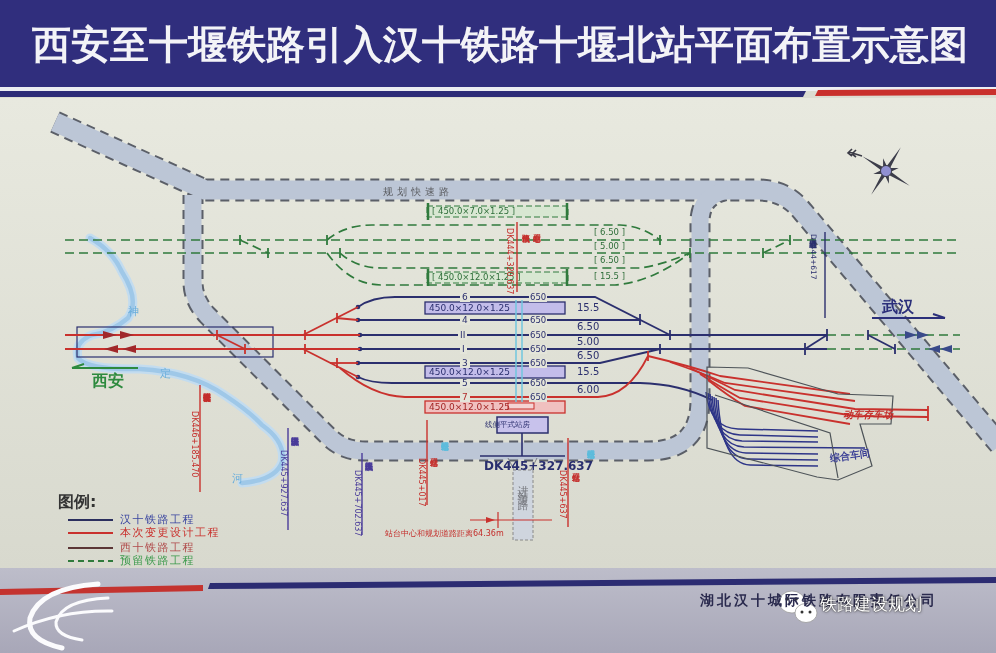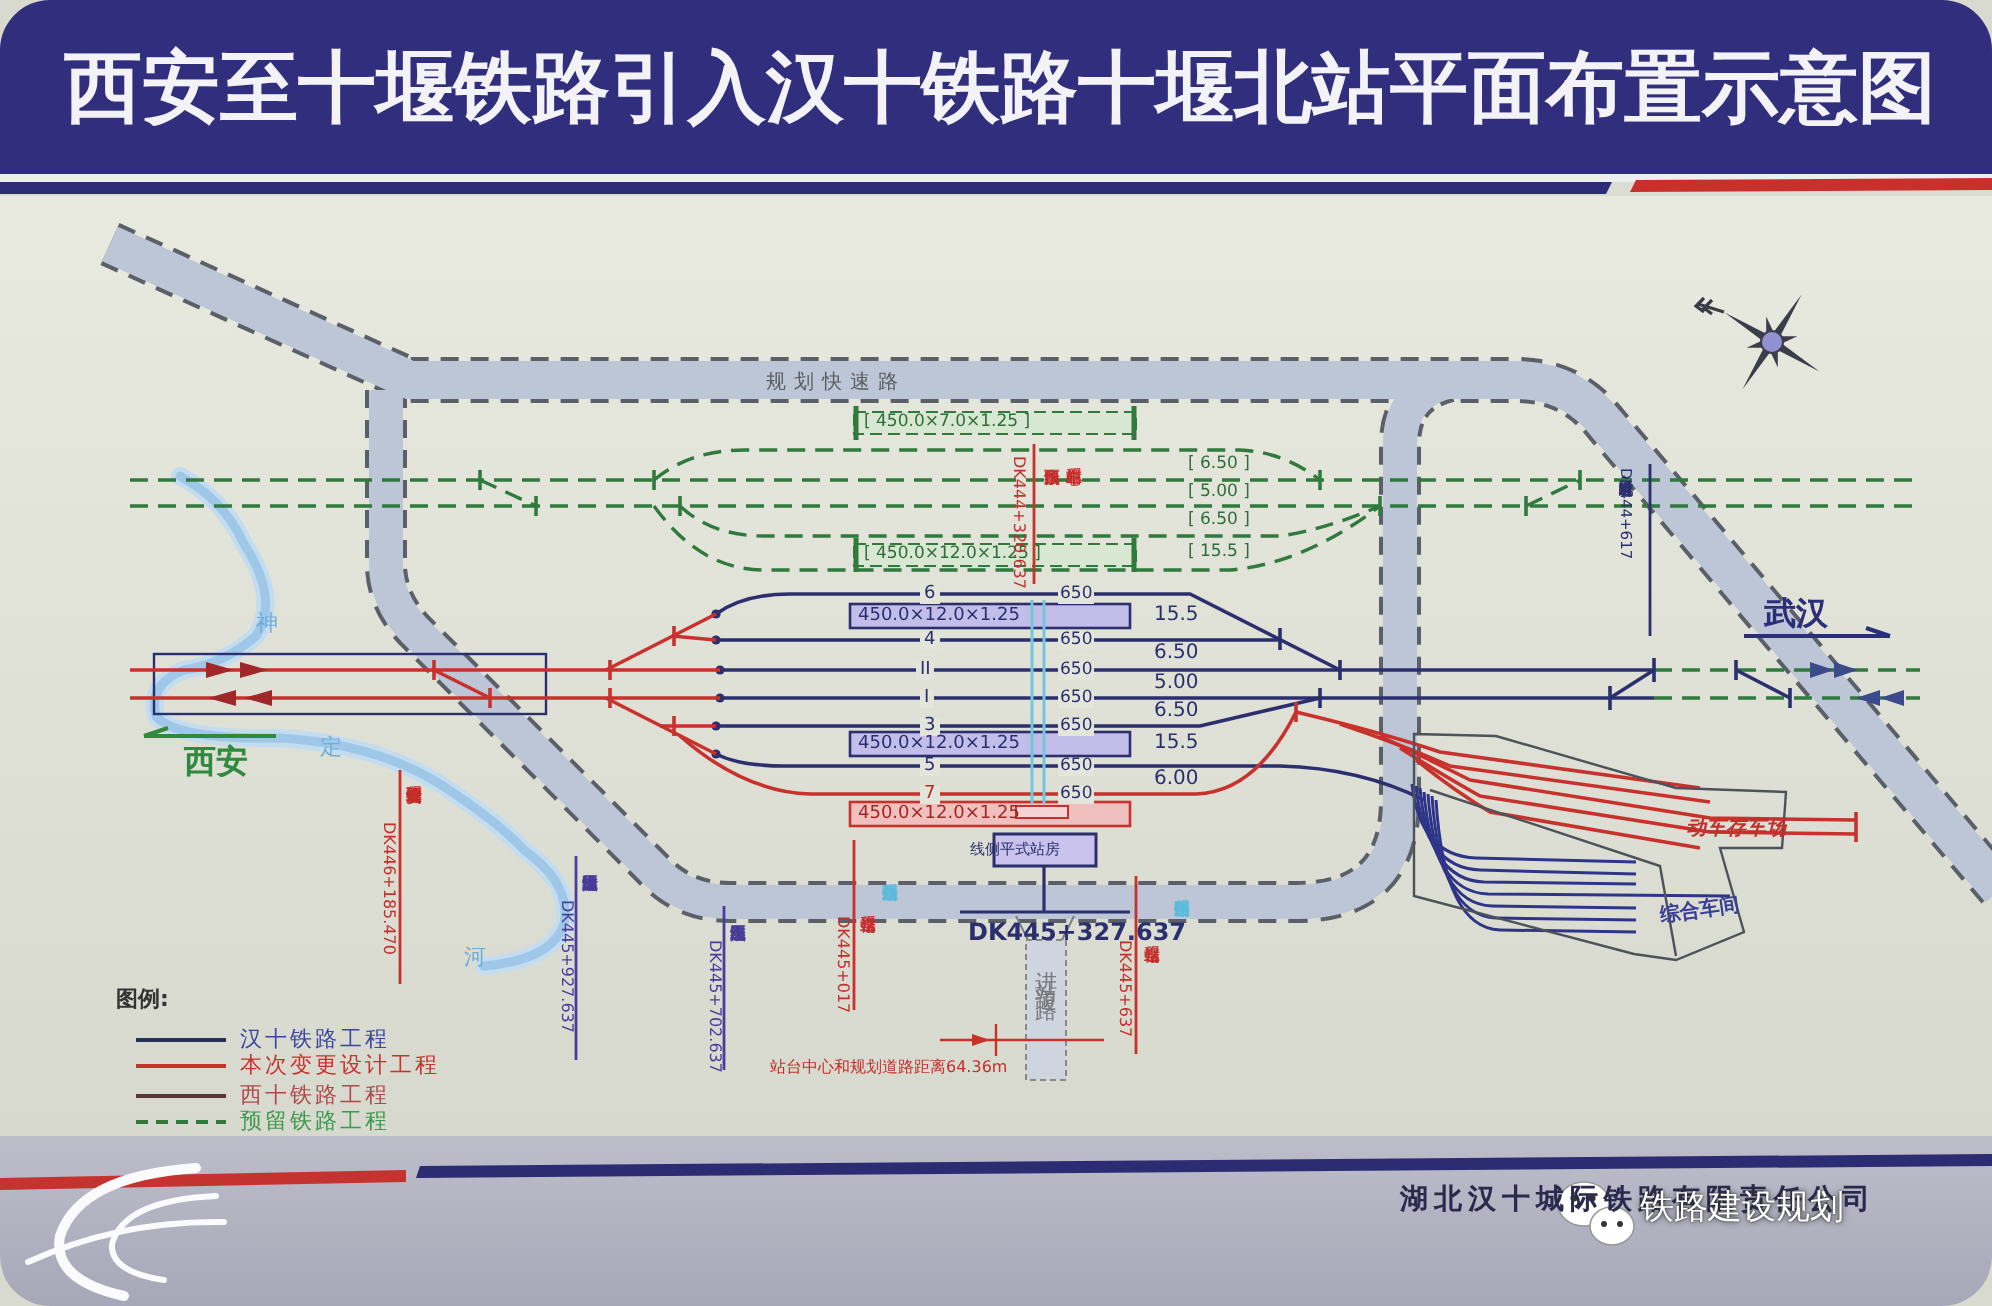--- a/index.html
+++ b/index.html
@@ -1,16 +1,16 @@
 <!DOCTYPE html>
 <html><head>
 <meta charset="utf-8">
 <style>
 html,body{margin:0;padding:0;background:#d9dacf;}
-.board{position:relative;width:996px;height:653px;overflow:hidden;font-family:"DejaVu Sans","Liberation Sans",sans-serif;border-radius:25px;}
+.board{position:relative;width:996px;height:653px;overflow:hidden;font-family:"DejaVu Sans","Liberation Sans",sans-serif;}
 svg.layer{position:absolute;left:0;top:0;}
 .lbl{position:absolute;white-space:nowrap;line-height:1;}
 .v{position:absolute;writing-mode:vertical-rl;text-orientation:mixed;white-space:nowrap;line-height:1;}
 .title{left:32px;top:25px;font-size:39px;font-weight:bold;color:#f3f3f7;}
 .road-lbl{left:383px;top:187px;font-size:10px;color:#5a5c60;letter-spacing:4px;}
 .river{font-size:11px;color:#6aaedc;}
 .dir-w{left:92px;top:373px;font-size:16px;font-weight:bold;color:#2d8a3e;}
 .dir-e{left:882px;top:299px;font-size:16px;font-weight:bold;color:#2b2f7a;}
 .tn{font-size:9px;color:#2b2f6e;background:#e4e5da;padding:0 2px;}
 .tn.red{color:#b02a2a;}
@@ -22,21 +22,21 @@
 .gsp{font-size:8.5px;color:#2f6e3a;left:594px;}
 .vr{font-size:8px;color:#c42e2b;}
 .vn{font-size:8px;color:#4a3c9a;}
 .vc{font-size:8px;color:#5dbcdc;}
 .bld{left:482px;top:421px;width:51px;text-align:center;font-size:7.5px;color:#2b2f6e;}
 .cm{left:484px;top:460px;font-size:12px;font-weight:bold;color:#2a2f6e;}
 .acc{left:517px;top:476px;font-size:11px;color:#77797f;letter-spacing:5px;}
 .dist{left:385px;top:530px;font-size:8px;color:#c42e2b;}
 .depot-r{left:843px;top:410px;font-size:10px;font-weight:bold;color:#c42e2b;font-style:italic;}
 .depot-b{left:830px;top:451px;font-size:10px;font-weight:bold;color:#3a3f96;transform:rotate(-8deg);}
-.lg-title{left:58px;top:494px;font-size:11px;font-weight:bold;color:#333;}
+.lg-title{left:58px;top:494px;font-size:16px;font-weight:bold;color:#333;}
 .lg{left:120px;font-size:11px;letter-spacing:1.5px;}
 .company{left:700px;top:593px;font-size:14px;font-weight:bold;color:#2a2a4e;letter-spacing:3px;}
 .wm-site{left:118px;top:574px;font-size:60px;font-weight:bold;font-style:italic;color:#fbfbfd;letter-spacing:12px;font-family:"DejaVu Serif",serif;}
 .wm-wx{left:820px;top:596px;font-size:17px;color:#ffffff;text-shadow:0 0 3px #333,0 0 1px #222;}
 </style>
 </head>
 <body>
 
 <div class="board">
 
@@ -291,18 +291,18 @@
 <div class="v vc" style="left:586px;top:444px;">西十铁路站台端里程</div>
 <div class="v vn" style="left:809px;top:234px;font-size:7.5px;color:#2b2f6e;">赛武当隧道出口DK444+617</div>
 
 <div class="lbl depot-r">动车存车场</div>
 <div class="lbl depot-b">综合车间</div>
 
 <div class="lbl lg-title">图例:</div>
 <div class="lbl lg" style="top:514px;color:#3b46a0;">汉十铁路工程</div>
 <div class="lbl lg" style="top:527px;color:#c9312d;">本次变更设计工程</div>
 <div class="lbl lg" style="top:542px;color:#b04a4a;">西十铁路工程</div>
-<div class="lbl lg" style="top:555px;color:#3c9a4c;">预留铁路工程</div>
+<div class="lbl lg" style="top:555px;color:#3c9a4c;font-family:Liberation Serif, serif;">预留铁路工程</div>
 
 <div class="lbl company">湖北汉十城际铁路有限责任公司</div>
 <div class="lbl wm-wx">铁路建设规划</div>
 
 </div>
 
 </body></html>

